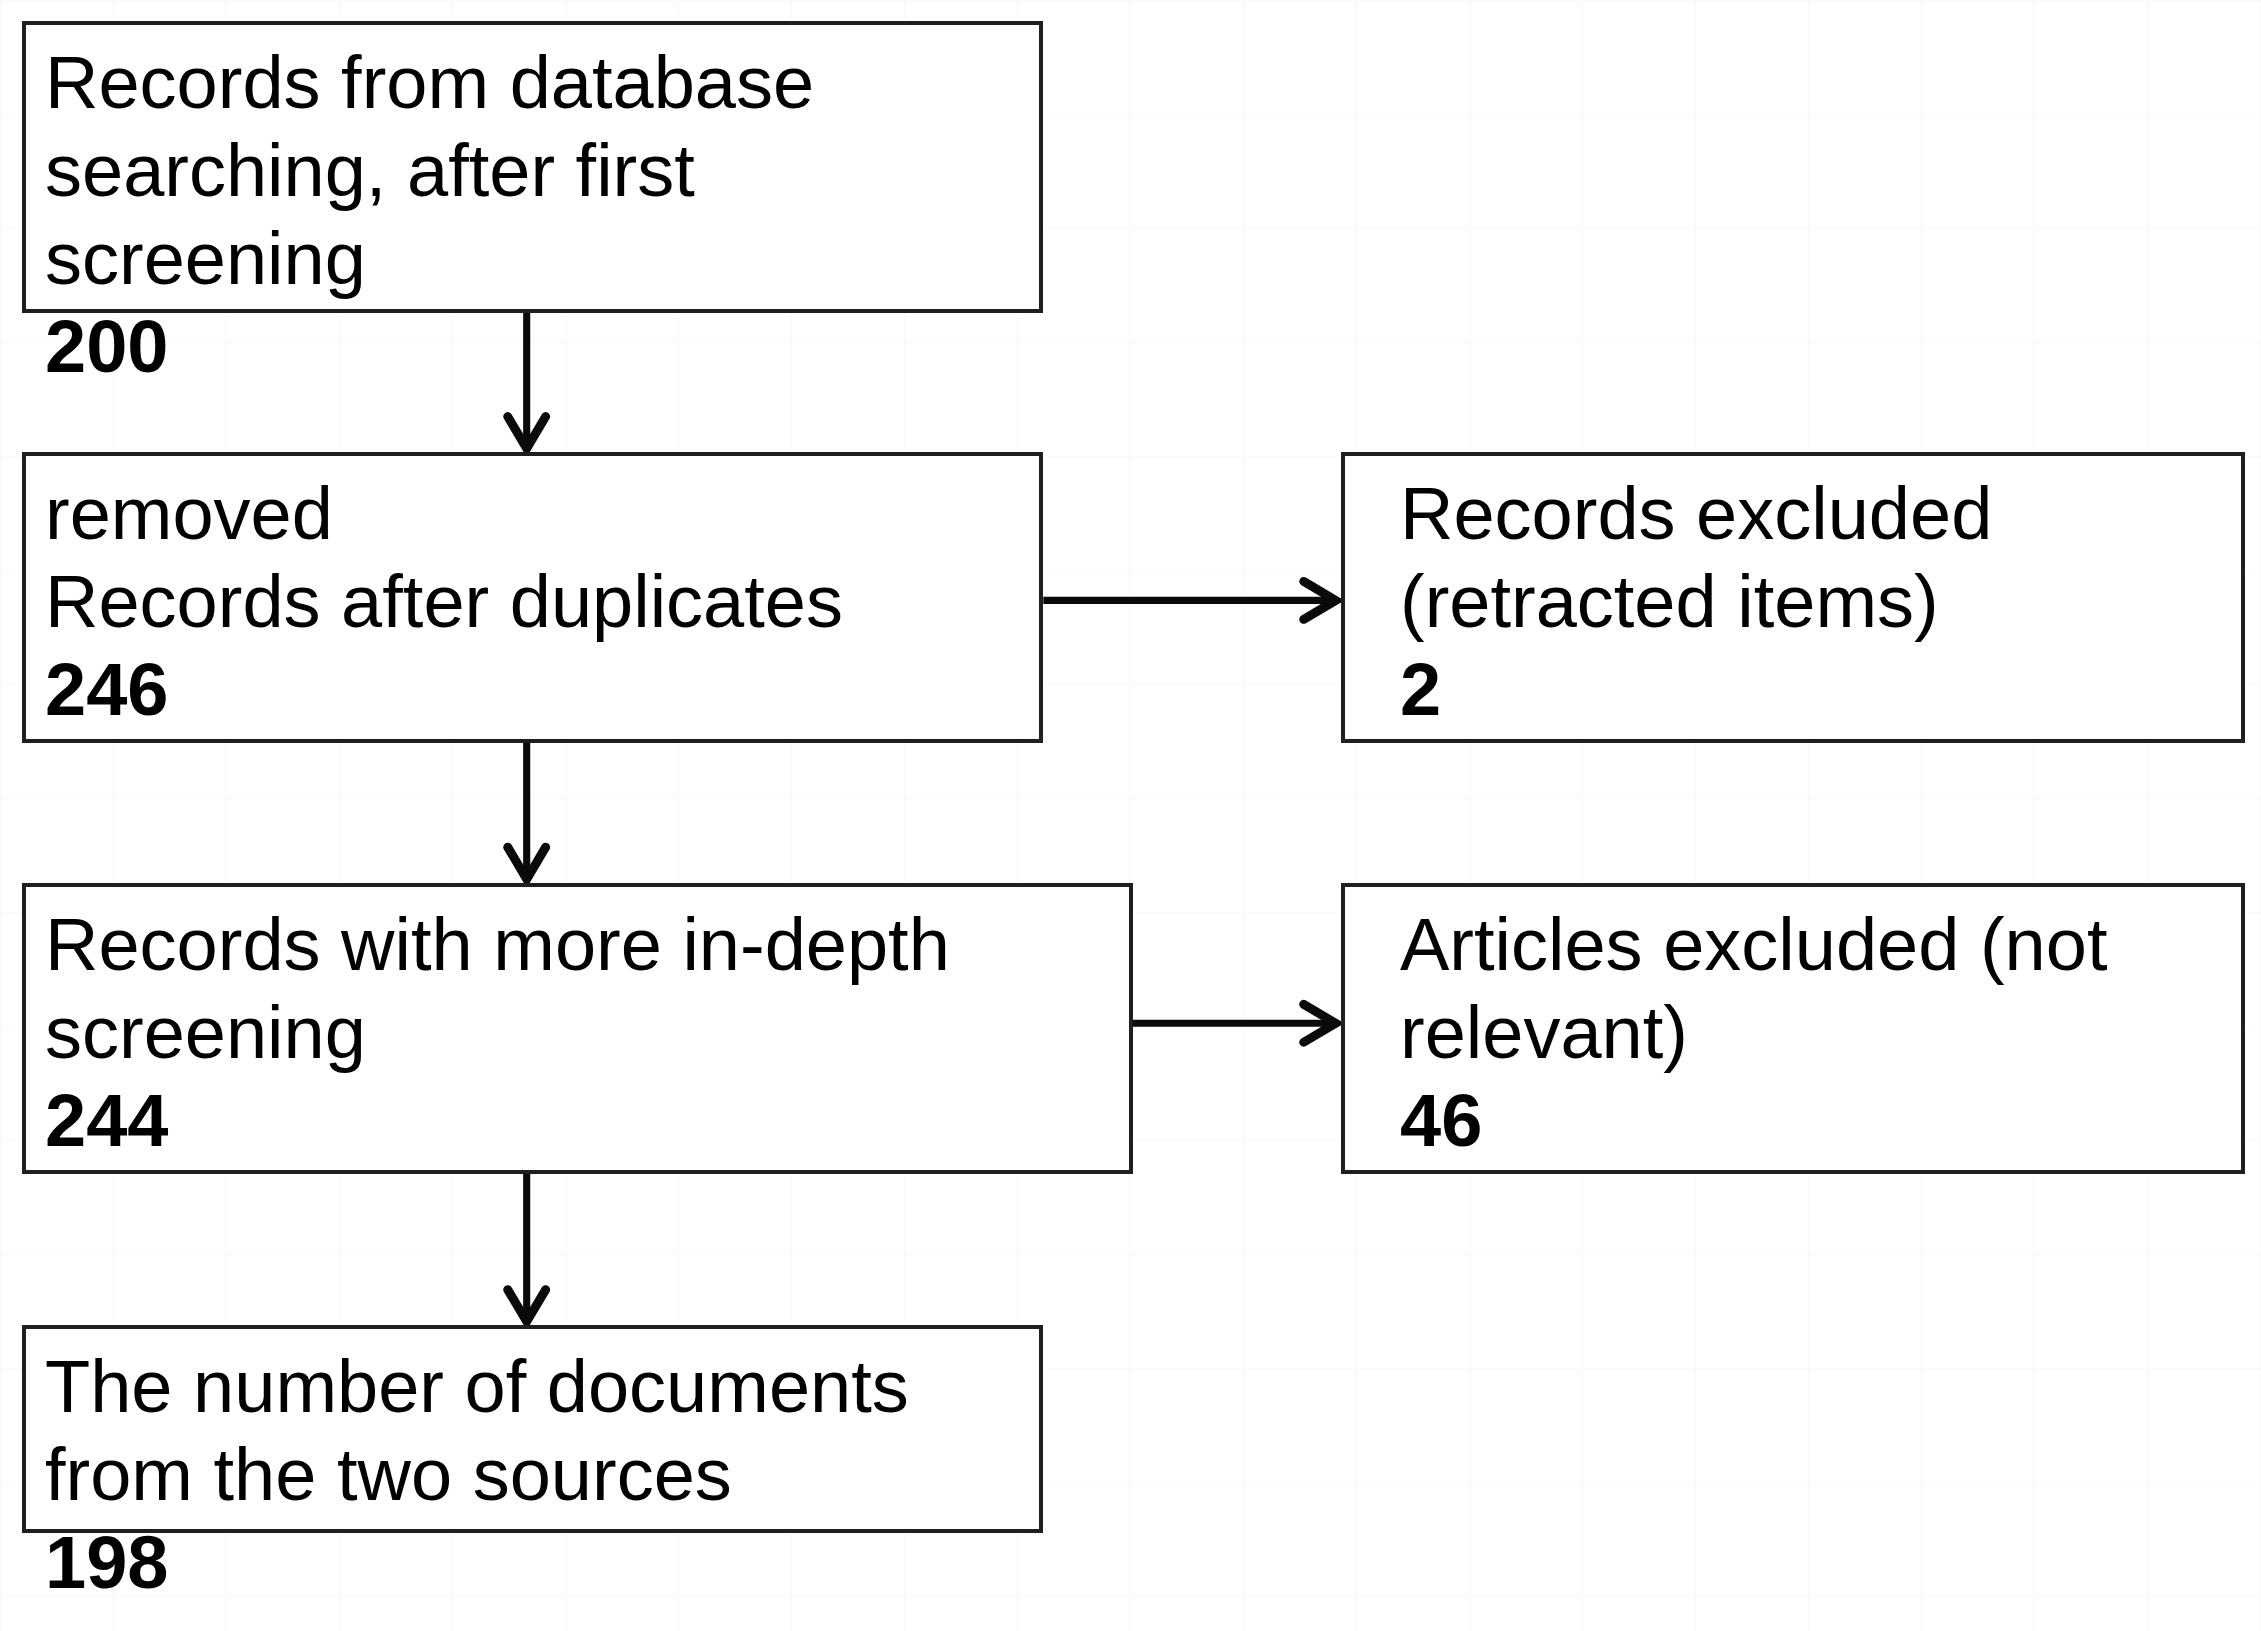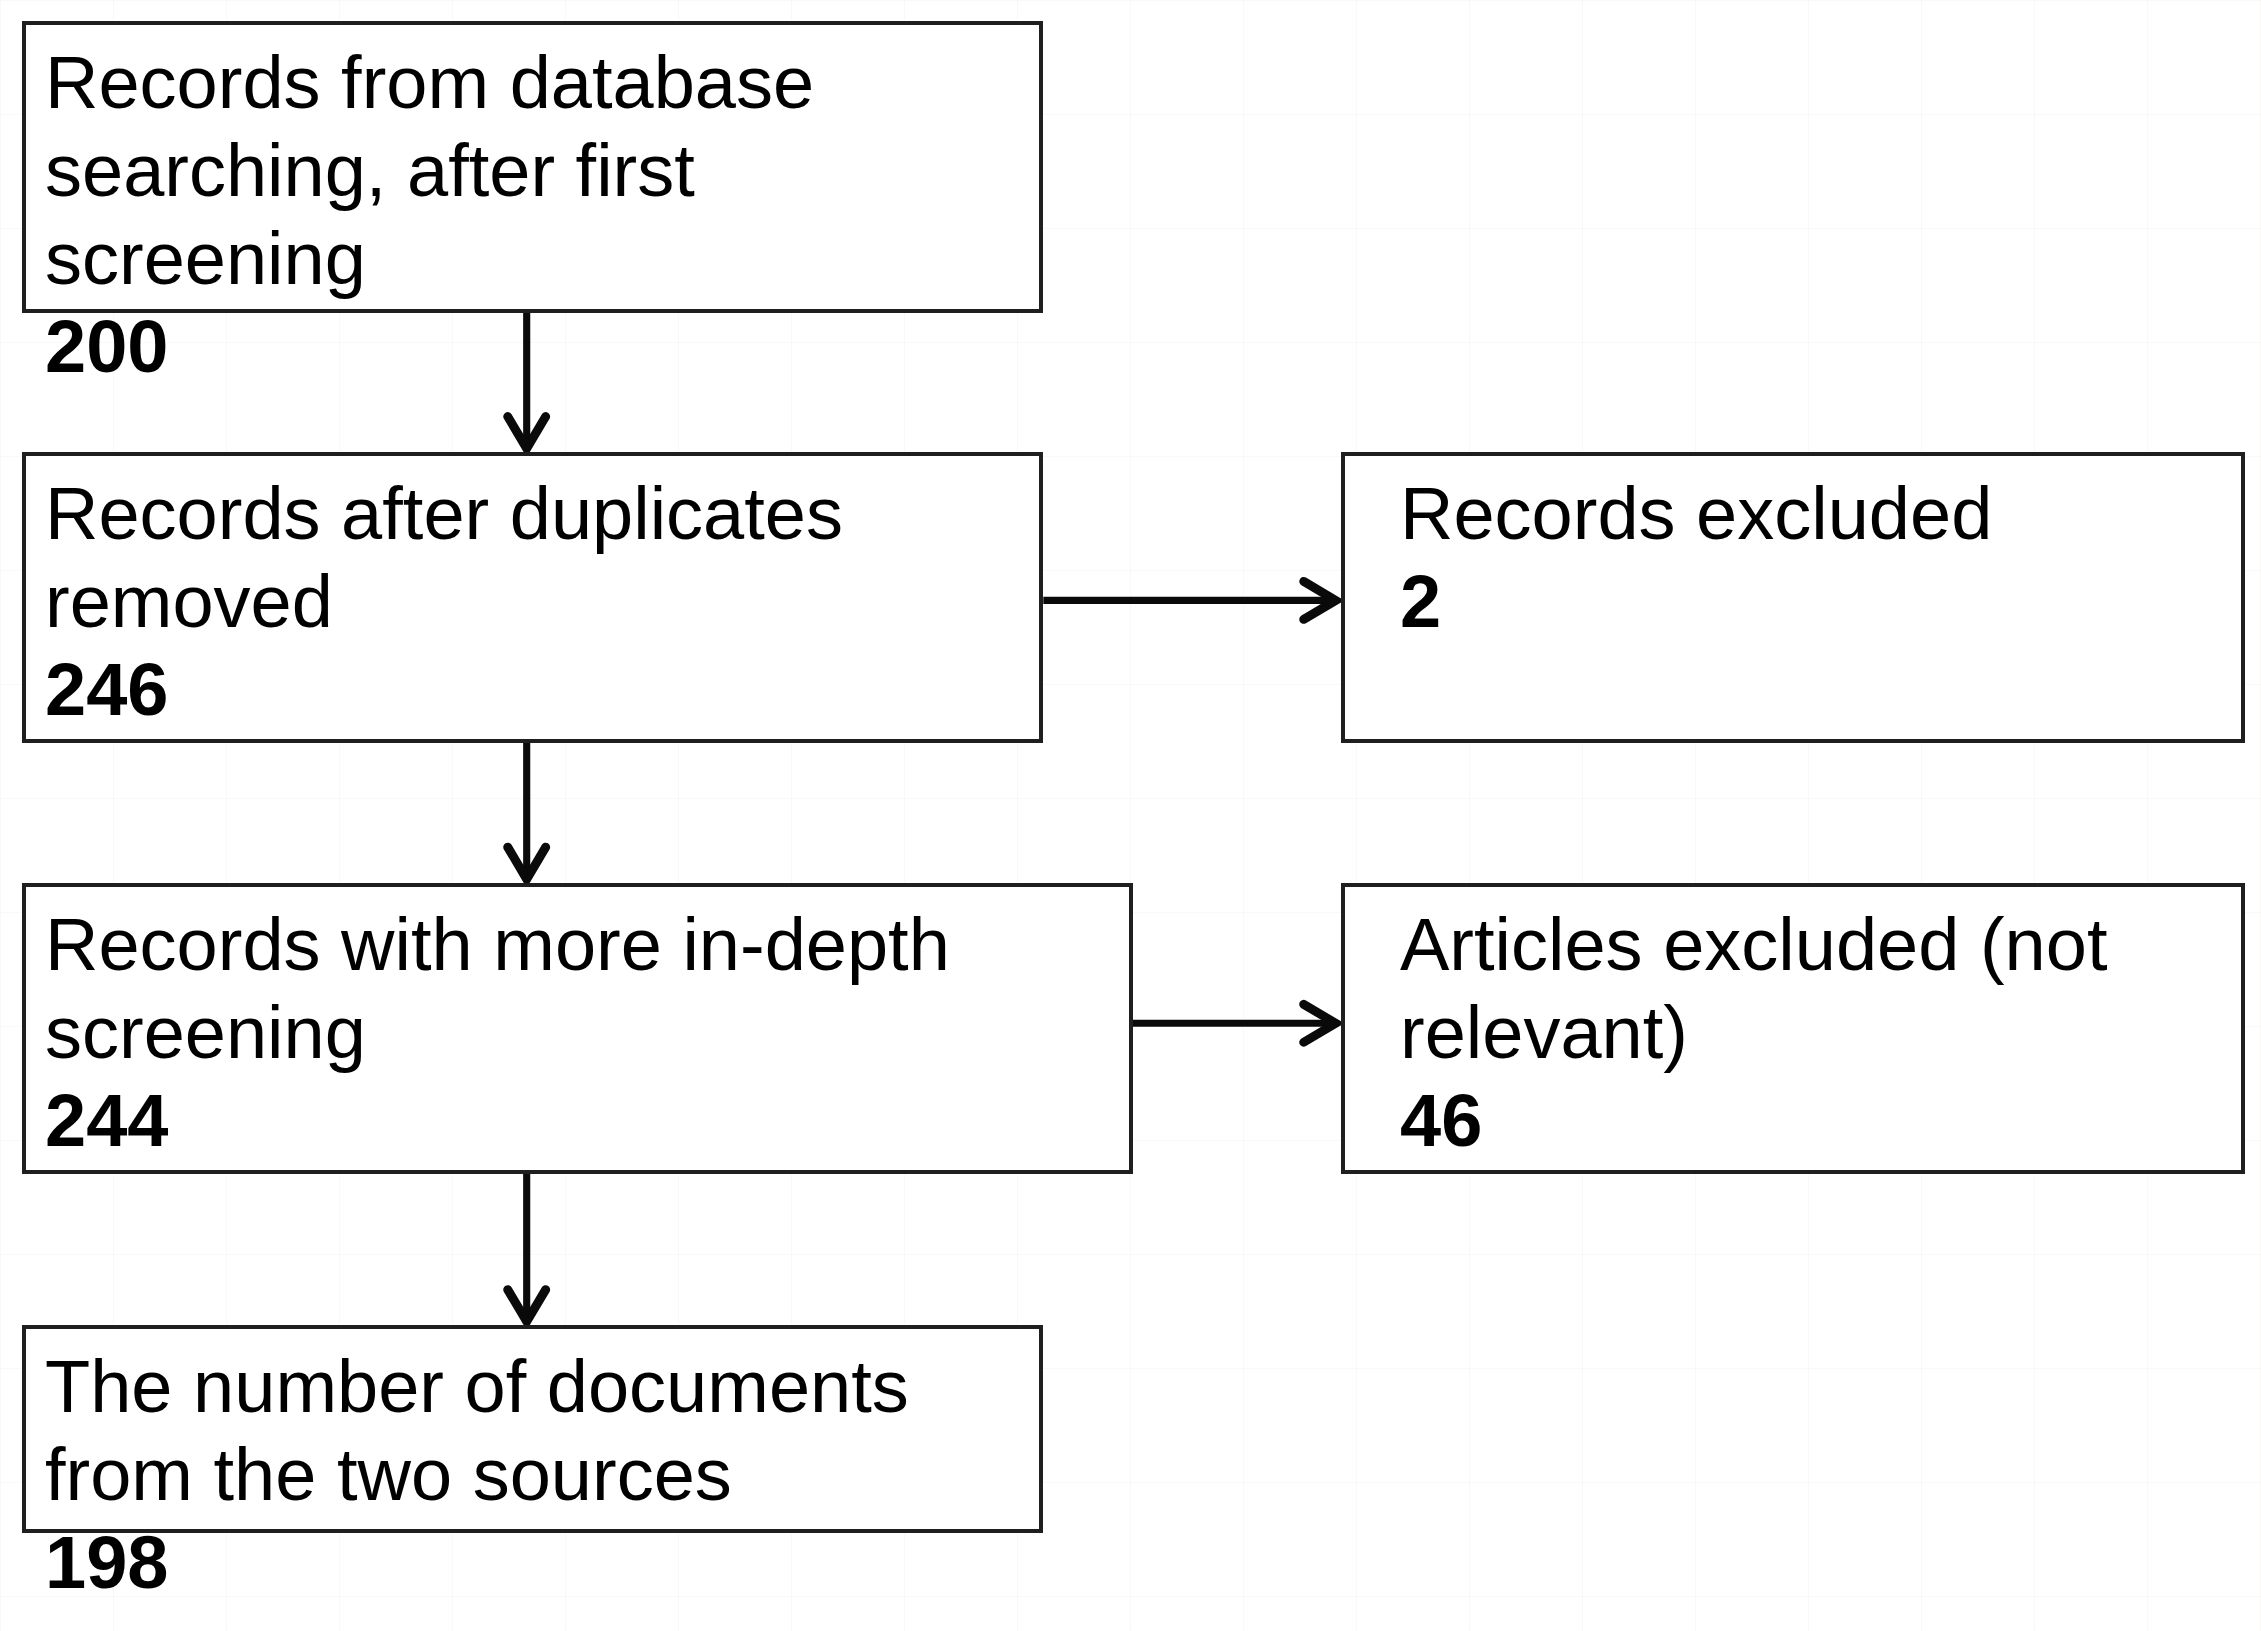--- a/index.html
+++ b/index.html
@@ -91,22 +91,22 @@
 <div class="box left-col" id="box-1">
   <div class="inner">
     <div class="line">Records from database</div>
     <div class="line">searching, after first screening</div>
     <div class="count">200</div>
   </div>
 </div>
 
 <div class="box left-col" id="box-2">
   <div class="inner">
+    <div class="line">removed</div>
     <div class="line">Records after duplicates</div>
-    <div class="line">removed</div>
     <div class="count">246</div>
   </div>
 </div>
 
 <div class="box left-col" id="box-3">
   <div class="inner">
     <div class="line">Records with more in-depth</div>
     <div class="line">screening</div>
     <div class="count">244</div>
   </div>
@@ -116,20 +116,21 @@
   <div class="inner">
     <div class="line">The number of documents</div>
     <div class="line">from the two sources</div>
     <div class="count">198</div>
   </div>
 </div>
 
 <div class="box right-col" id="box-5">
   <div class="inner">
     <div class="line">Records excluded</div>
+    <div class="line">(retracted items)</div>
     <div class="count">2</div>
   </div>
 </div>
 
 <div class="box right-col" id="box-6">
   <div class="inner">
     <div class="line">Articles excluded (not</div>
     <div class="line">relevant)</div>
     <div class="count">46</div>
   </div>

